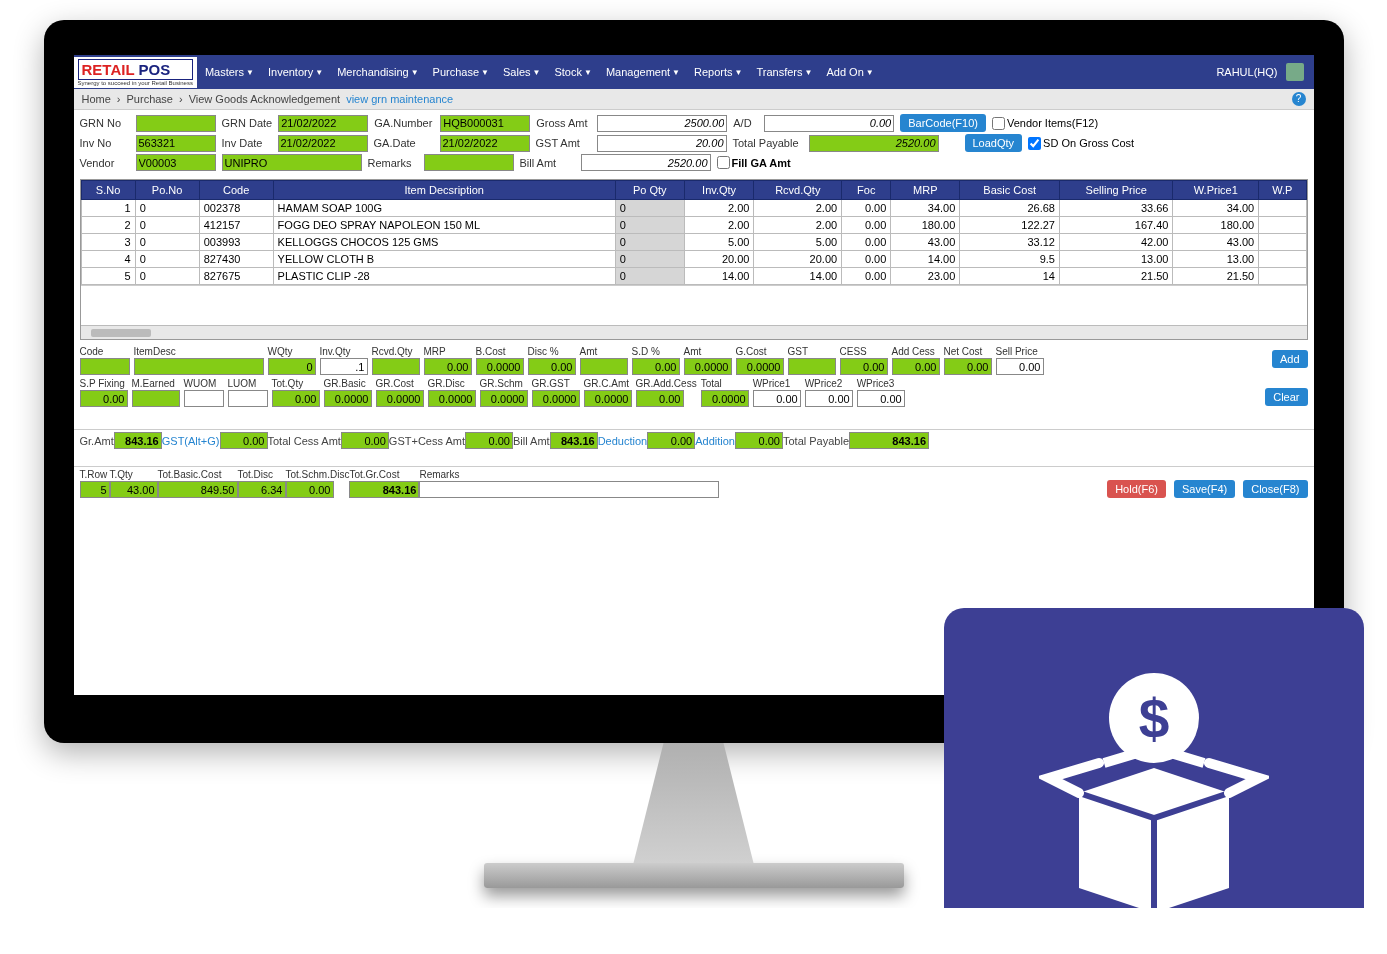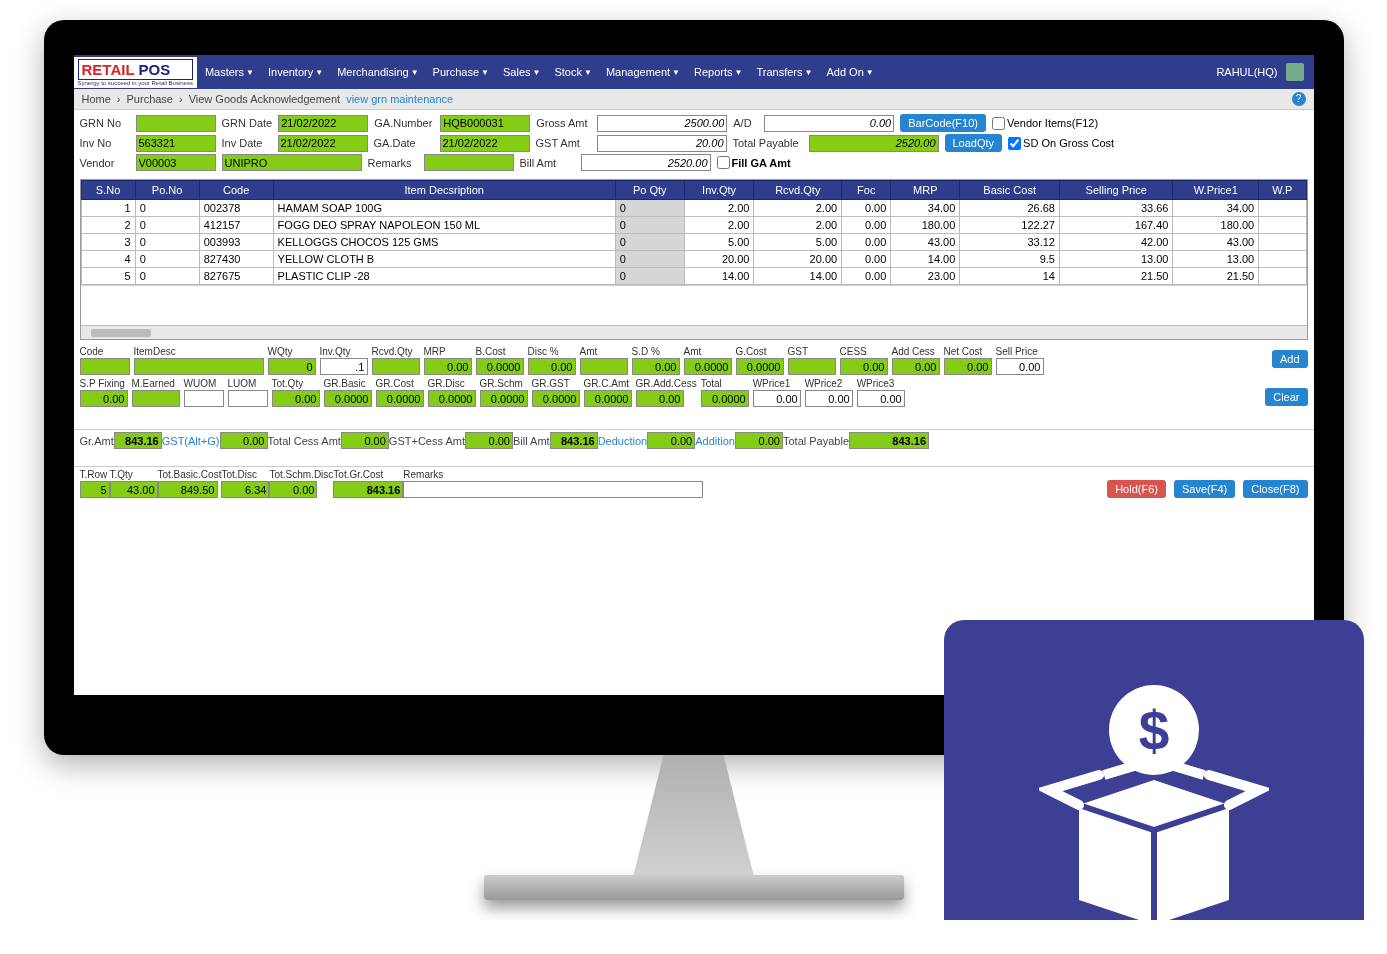--- a/index.html
+++ b/index.html
@@ -6,21 +6,21 @@
 body { background: #fff; padding: 20px; }
 
 .monitor {
   width: 1300px;
   margin: 0 auto;
   position: relative;
 }
 .monitor-bezel {
   background: #000;
   border-radius: 20px;
-  padding: 35px 30px 60px 30px;
+  padding: 35px 30px 48px 30px;
   box-shadow: 0 10px 30px rgba(0,0,0,0.3);
 }
 .monitor-screen {
   background: #fff;
   width: 100%;
   height: 640px;
   overflow: hidden;
   position: relative;
 }
 .monitor-stand {
@@ -231,21 +231,21 @@
           <span class="lbl">Inv No</span>
           <input class="inp y w50" value="563321" style="">
           <span class="lbl">Inv Date</span>
           <input class="inp y w80" value="21/02/2022" style="">
           <span class="lbl" style="min-width:60px">GA.Date</span>
           <input class="inp y w80" value="21/02/2022" style="">
           <span class="lbl" style="min-width:55px">GST Amt</span>
           <input class="inp w100 tr" value="20.00" style="">
           <span class="lbl" style="min-width:70px">Total Payable</span>
           <input class="inp y w100 tr" value="2520.00" style="">
-          <button class="btn" style="margin-left:0">LoadQty</button>
+          <button class="btn" style="margin-left:20px">LoadQty</button>
           <label class="chk-label">
               <input type="checkbox" checked="" style="">
               <span>SD On Gross Cost</span>
             </label>
         </div>
         <div class="form-row">
           <span class="lbl">Vendor</span>
           <input class="inp y w50" value="V00003" style="">
           <input class="inp y" style="width: 140px;" value="UNIPRO">
           <span class="lbl" style="min-width:50px">Remarks</span>
@@ -526,21 +526,21 @@
         <div class="field-col">
             <span class="flbl">T.Row</span>
             <input class="inp y" style="width: 30px; text-align: right;" value="5">
           </div>
         <div class="field-col">
             <span class="flbl">T.Qty</span>
             <input class="inp y tiny" value="43.00" style="">
           </div>
         <div class="field-col">
             <span class="flbl">Tot.Basic.Cost</span>
-            <input class="inp y" style="width: 60px; text-align: right;" value="849.50">
+            <input class="inp y" style="width: 80px; text-align: right;" value="849.50">
           </div>
         <div class="field-col">
             <span class="flbl">Tot.Disc</span>
             <input class="inp y med" value="6.34" style="">
           </div>
         <div class="field-col">
             <span class="flbl">Tot.Schm.Disc</span>
             <input class="inp y med" value="0.00" style="">
           </div>
         <div class="field-col">

